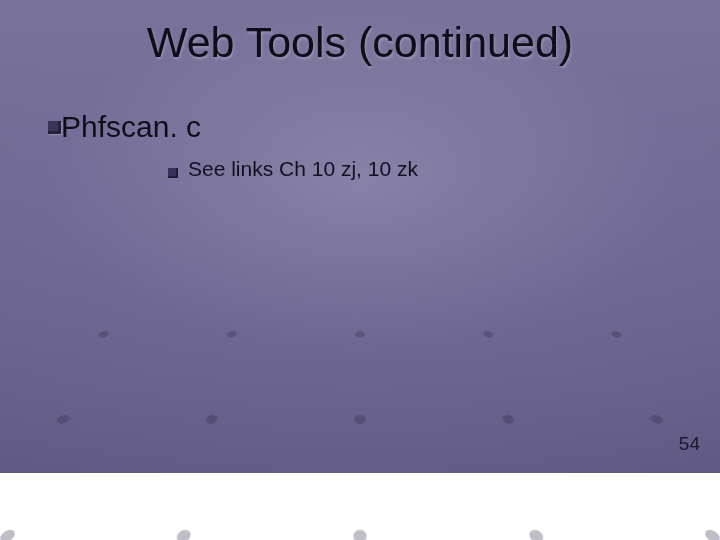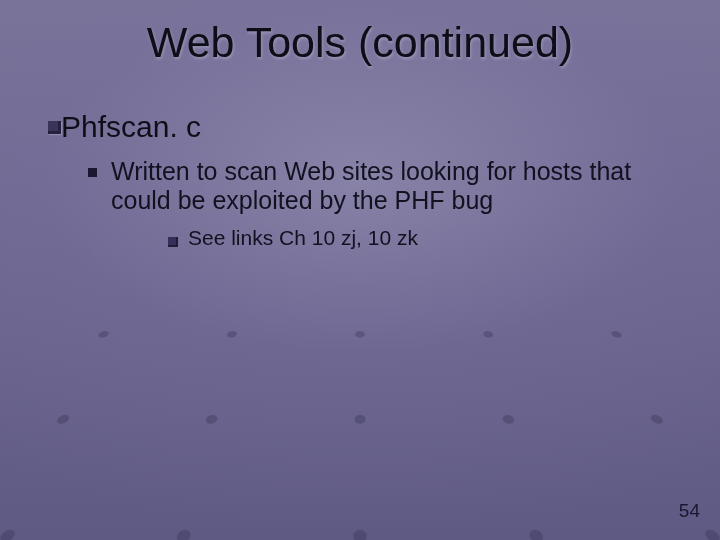--- a/index.html
+++ b/index.html
@@ -6,21 +6,21 @@
     margin: 0;
     padding: 0;
     width: 720px;
     height: 540px;
     overflow: hidden;
     font-family: Arial, Helvetica, sans-serif;
   }
   .slide {
     position: relative;
     width: 720px;
-    height: 540px;
+    height: 473px;
     background:
       radial-gradient(ellipse 900px 500px at 360px 180px,
         rgba(155,150,185,0.55) 0%,
         rgba(120,112,160,0.35) 35%,
         rgba(88,82,128,0.0) 70%),
       linear-gradient(180deg, #7a7498 0%, #6e6890 40%, #5f5a84 100%);
     color: #0e0e18;
   }
   
   .grid {
@@ -139,24 +139,20 @@
   <div class="title">Web Tools (continued)</div>
 
   <div class="body">
 
     <div class="lvl1">
       <span class="bullet-box"></span>
       <span class="text">Phfscan. c</span>
     </div>
 
     <div class="lvl2-wrap">
-      <div class="lvl2">
-        <span class="bullet-sq"></span>
-        <span class="text">Written to scan Web sites looking for hosts that could be exploited by the PHF bug</span>
-      </div>
 
       <div class="lvl3-wrap">
         <div class="lvl3">
           <span class="bullet-tiny"></span>
           <span class="text">See links Ch 10 zj, 10 zk</span>
         </div>
       </div>
     </div>
 
   </div>

